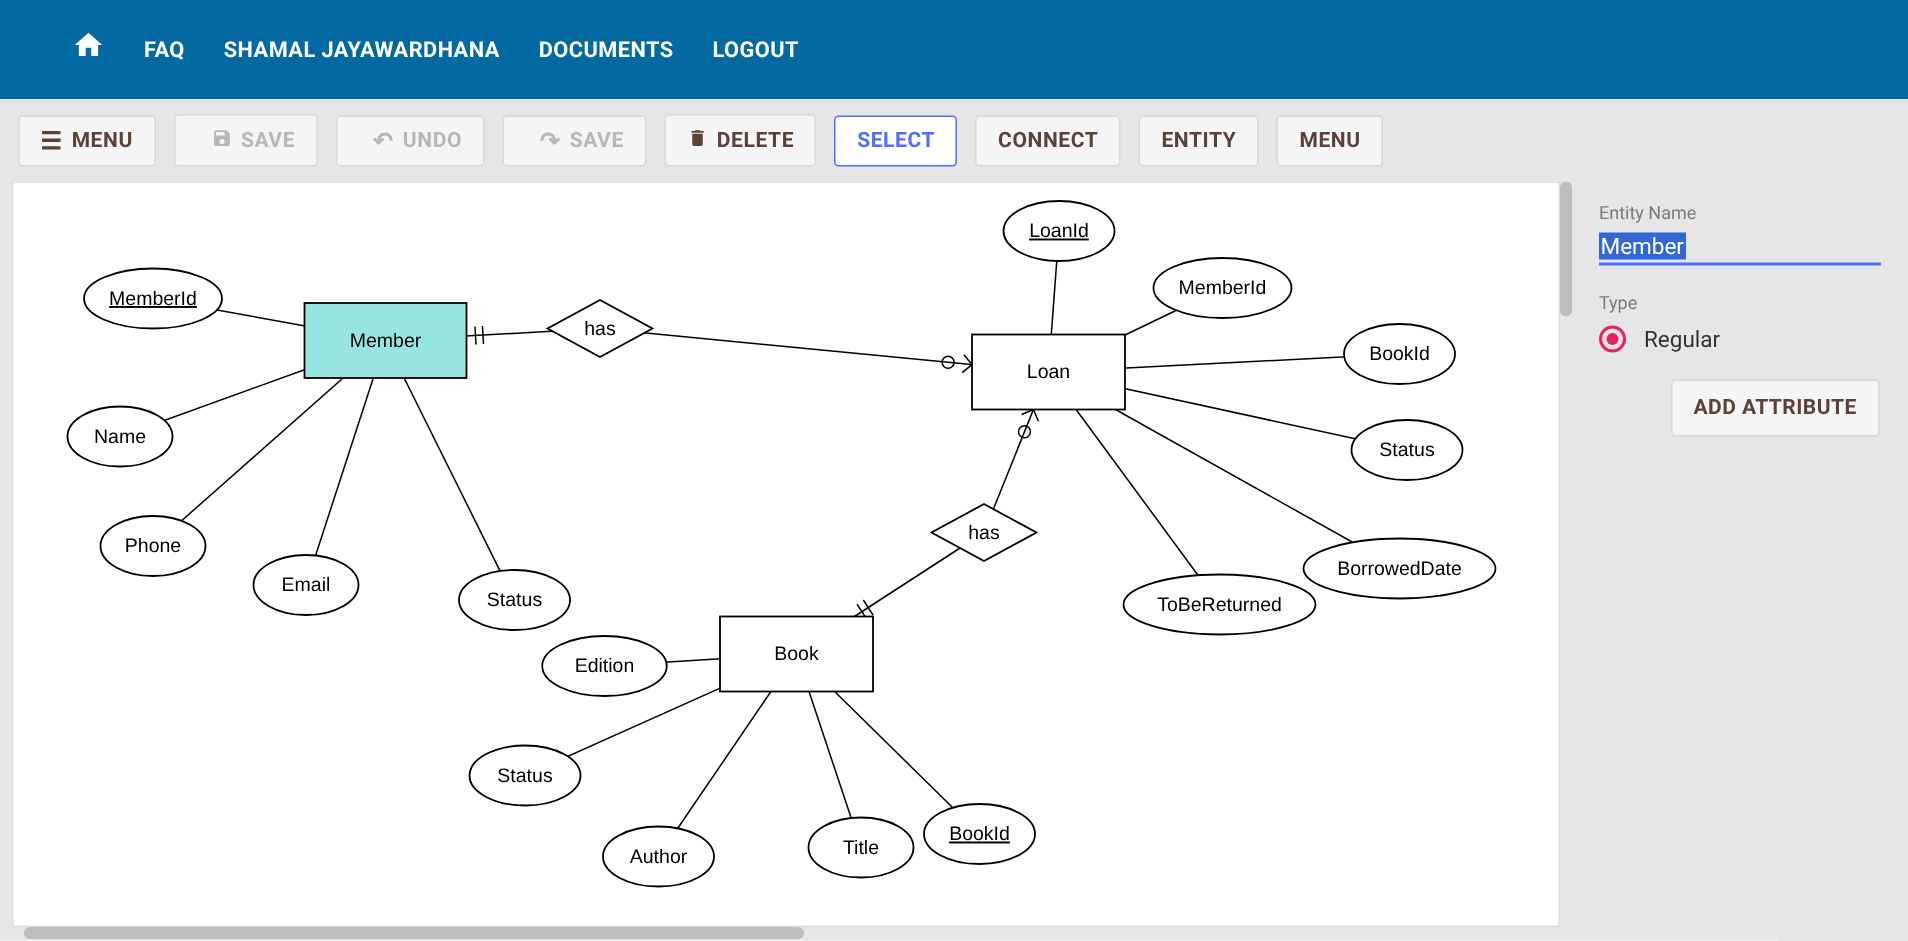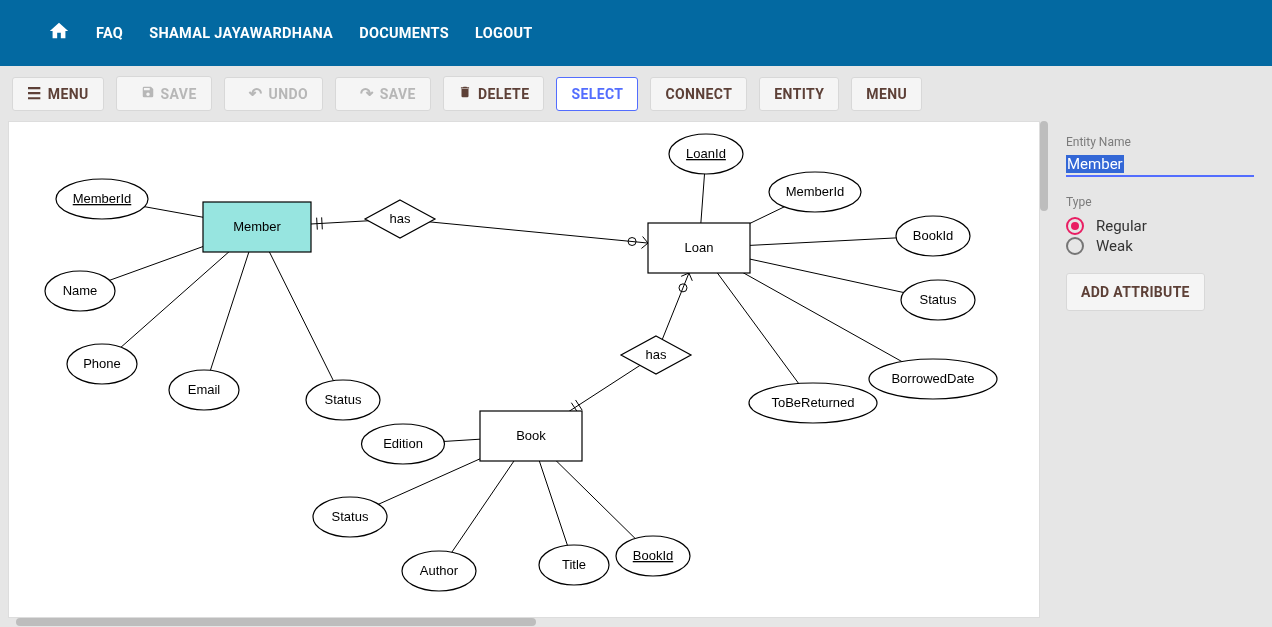--- a/index.html
+++ b/index.html
@@ -26,21 +26,21 @@
 
 .panel { width: 224px; padding: 14px 18px 0 18px; }
 .panel-label { color: #7B7B7B; font-size: 12px; margin-bottom: 4px; }
 .entity-name-input { width: 100%; border: none; border-bottom: 2px solid #536DFE; background: transparent; padding: 2px 0; font-size: 15px; margin-bottom: 18px; outline:none; }
 .entity-name-input .sel { background:#3367D6; color:#fff; padding:0 1px;}
 .radio-group { display:flex; flex-direction:column; gap:2px; margin-top:8px; margin-bottom:18px;}
 .radio { display:flex; align-items:center; gap:12px; font-size:15px; color:#333; cursor:pointer;}
 .radio .bullet { width:18px; height:18px; border:2px solid #757575; border-radius:50%; display:inline-flex; align-items:center; justify-content:center;}
 .radio.sel .bullet { border-color:#E91E63;}
 .radio.sel .bullet::after { content:""; width:8px; height:8px; background:#E91E63; border-radius:50%;}
-.add-attr { background:#F5F5F5; border:1px solid #D8D8D8; border-radius:3px; padding:10px 14px; font-size:14px; font-weight:700; letter-spacing:.3px; color:#5D4037; cursor:pointer;}
+.add-attr { background:#F5F5F5; border:1px solid #D8D8D8; border-radius:3px; padding:10px 14px; font-size:14px; font-weight:700; letter-spacing:.3px; color:#5D4037; cursor:pointer;margin-left:48px;}
 
 svg text { font-family: Arial, sans-serif; font-size: 13px; }
 .entity-rect { fill:#fff; stroke:#000; stroke-width:1.2; }
 .entity-rect.sel { fill:#97E5E0; }
 .attr-ellipse { fill:#fff; stroke:#000; stroke-width:1.2; }
 .rel-diamond { fill:#fff; stroke:#000; stroke-width:1.2; }
 .edge { stroke:#000; stroke-width:1; fill:none; }
 .key { text-decoration: underline; }
 </style>
 </head>
@@ -185,20 +185,16 @@
 
   <div class="panel">
     <div class="panel-label">Entity Name</div>
     <div class="entity-name-input"><span class="sel">Member</span></div>
     <div class="panel-label">Type</div>
     <div class="radio-group">
       <div class="radio sel">
           <span class="bullet"></span>
           <span>Regular</span>
         </div>
-      <div class="radio">
-          <span class="bullet"></span>
-          <span>Weak</span>
-        </div>
     </div>
     <button class="add-attr">ADD ATTRIBUTE</button>
   </div>
 </div>
 
 </body></html>

